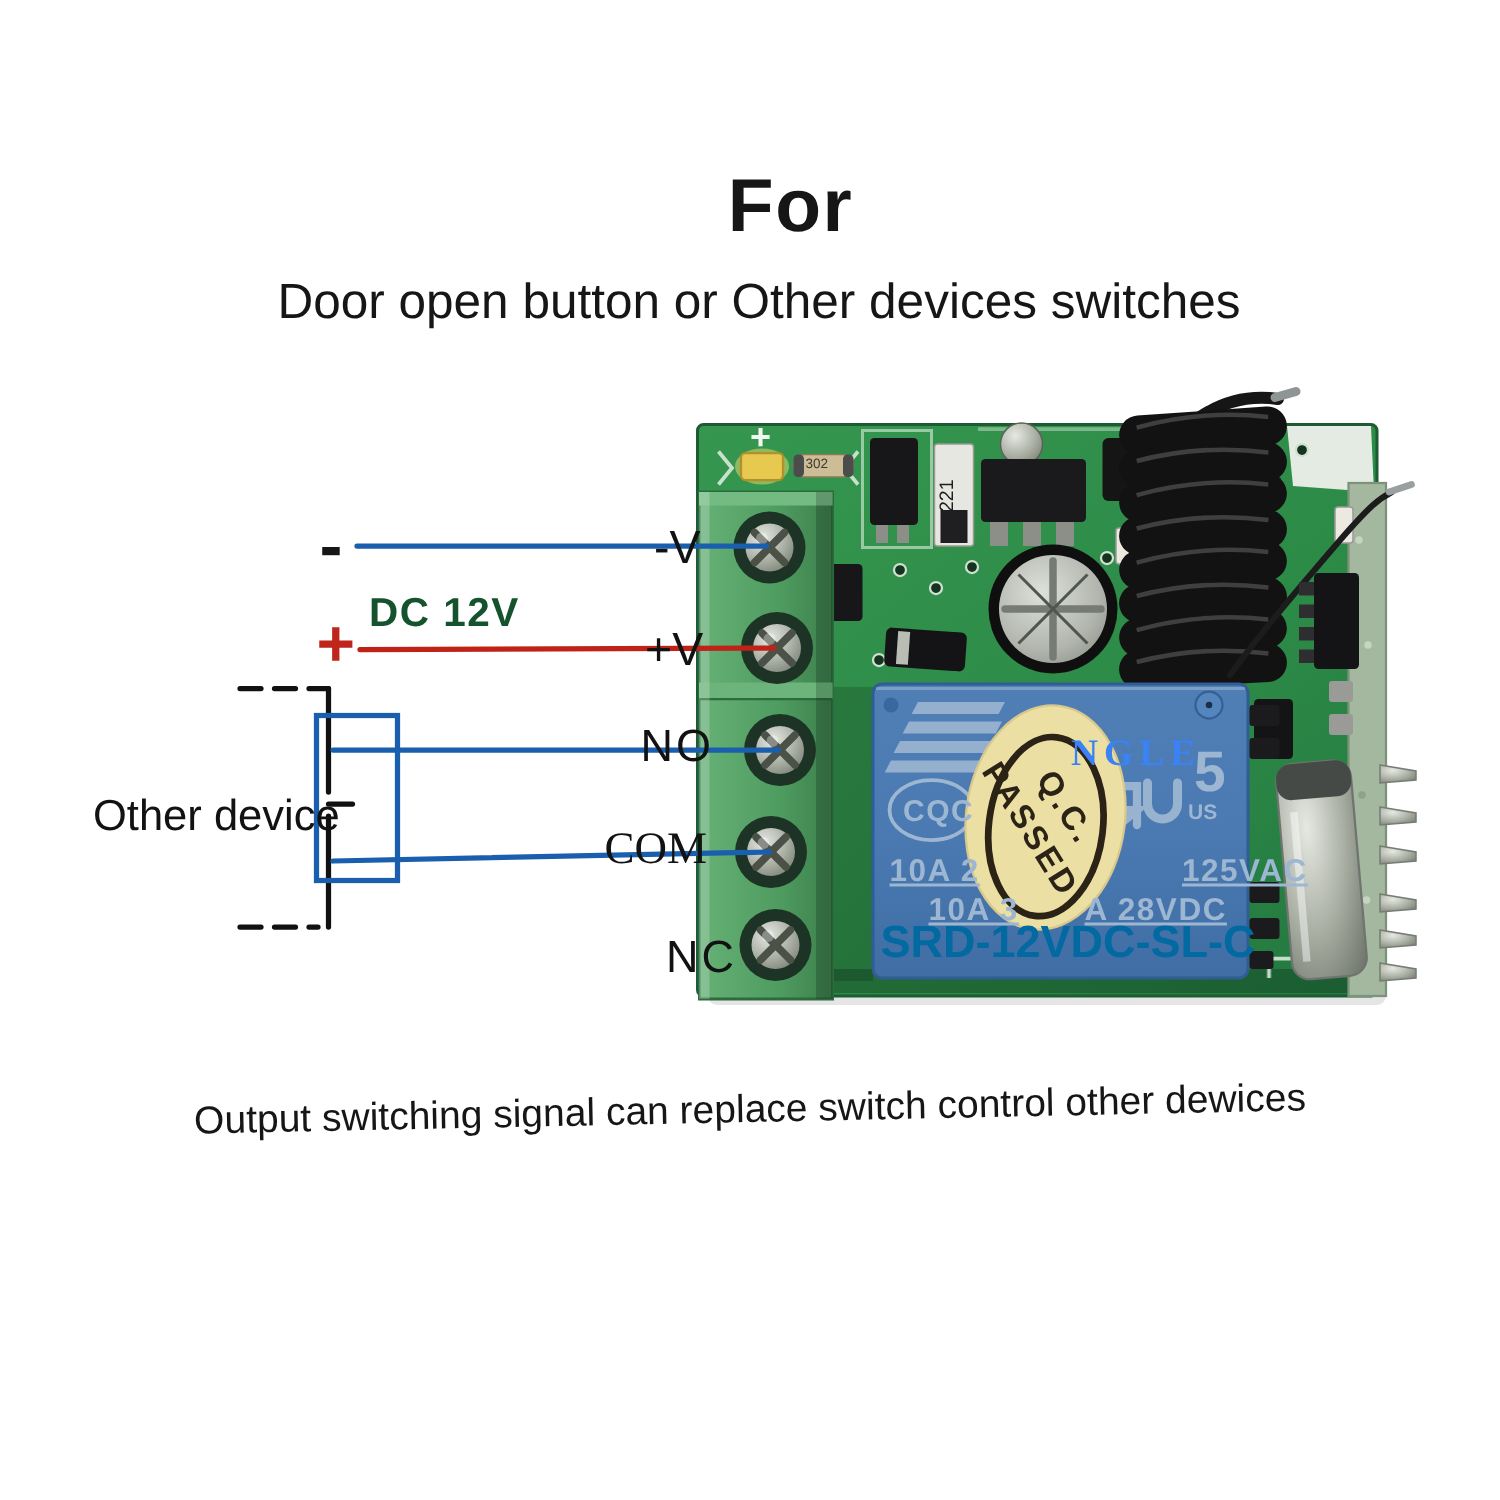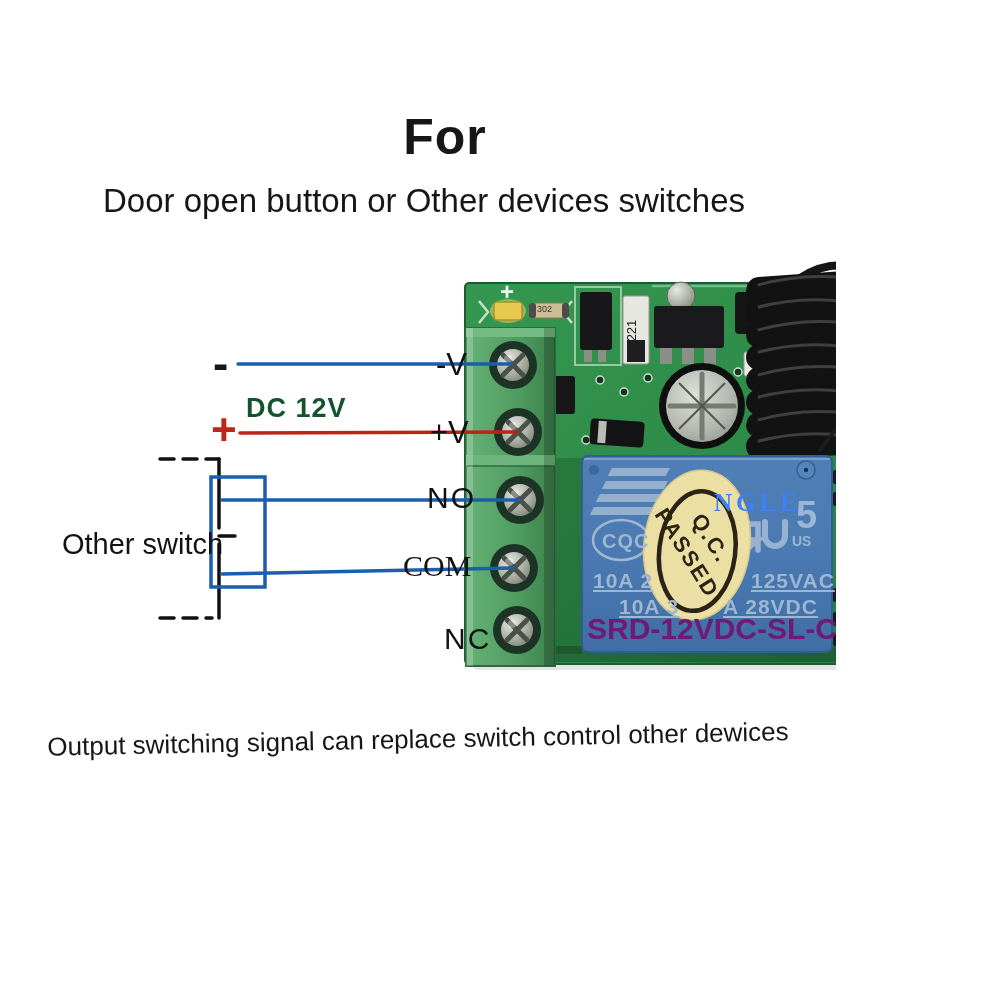--- a/index.html
+++ b/index.html
@@ -1,17 +1,17 @@
 <!DOCTYPE html>
 <html><head>
 <meta charset="utf-8">
 <style>
   html,body{margin:0;padding:0;background:#fff;}
   .stage{
-    position:relative;width:836px;height:1000px;background:#ffffff;overflow:hidden;
+    position:relative;width:1000px;height:1000px;background:#ffffff;overflow:hidden;
     font-family:"Liberation Sans",sans-serif;color:#161616;
   }
   .abs{position:absolute;white-space:nowrap;line-height:1;}
   .title{left:0;right:0;top:112px;text-align:center;font-size:50px;font-weight:bold;transform:translateX(27px);letter-spacing:1px;}
   .subtitle{left:0;right:0;top:184px;text-align:center;font-size:33px;transform:translateX(6px);}
   .caption{left:0;right:0;top:726px;text-align:center;font-size:26px;transform:rotate(-1.2deg);}
   .lbl{font-size:30px;color:#121212;}
   .minus-sign{left:213px;top:340px;font-size:46px;font-weight:bold;}
   .plus-sign{left:211px;top:408px;font-size:44px;font-weight:bold;color:#c0251c;}
   .dc-label{left:246px;top:395px;font-size:27px;font-weight:bold;color:#14532d;letter-spacing:1px;}
@@ -20,23 +20,23 @@
   .no-lbl{left:427px;top:483px;letter-spacing:2px;}
   .com-lbl{left:403px;top:551px;font-family:Liberation Serif, serif;}
   .nc-lbl{left:444px;top:612px;letter-spacing:2px;margin-top:12px;}
   .dev-lbl{left:62px;top:530px;font-size:29px;}
   .relay-txt{color:#9db6d2;}
   .brand{left:714px;top:474px;font-size:25px;font-weight:bold;font-family:"Liberation Serif",serif;letter-spacing:4px;color:#3b82f6;margin-top:16px;}
   .cqc{left:602px;top:531px;font-size:20px;font-weight:bold;letter-spacing:1px;}
   .ul5{left:796px;top:496px;font-size:38px;font-weight:bold;}
   .ulus{left:792px;top:534px;font-size:14px;font-weight:bold;}
   .rat{font-size:21px;font-weight:bold;letter-spacing:1px;text-decoration:underline;}
-  .r1l{left:593px;top:570px;} .r1r{left:751px;top:570px;}
+  .r1l{left:593px;top:570px;} .r1r{left:788px;top:570px;}
   .r2l{left:619px;top:596px;} .r2r{left:723px;top:596px;}
-  .model{left:587px;top:614px;font-size:30px;font-weight:bold;color:#701a75;}
+  .model{left:587px;top:614px;font-size:30px;font-weight:bold;color:#0369a1;}
   .sticker-txt{
     left:646px;top:518px;width:106px;text-align:center;
     transform:rotate(58deg);transform-origin:50% 50%;
     color:#2b2315;font-weight:bold;font-size:22px;letter-spacing:2px;line-height:1.25;
   }
   .silk-plus{left:500px;top:280px;font-size:24px;font-weight:bold;color:#f2f6f0;}
   .res-code{left:537px;top:305px;font-size:9px;color:#3a3a30;}
   .cap221{left:616px;top:324px;font-size:13px;color:#1d1d1d;transform:rotate(-90deg);transform-origin:50% 50%;width:30px;text-align:center;}
   svg{position:absolute;left:0;top:0;}
 </style>
@@ -338,21 +338,21 @@
   <div class="abs caption">Output switching signal can replace switch control other dewices</div>
 
   <div class="abs minus-sign">-</div>
   <div class="abs dc-label">DC 12V</div>
   <div class="abs plus-sign">+</div>
   <div class="abs lbl neg-v">-V</div>
   <div class="abs lbl pos-v">+V</div>
   <div class="abs lbl no-lbl">NO</div>
   <div class="abs lbl com-lbl">COM</div>
   <div class="abs lbl nc-lbl">NC</div>
-  <div class="abs lbl dev-lbl">Other switch</div>
+  <div class="abs lbl dev-lbl">Other device</div>
 
   <div class="abs silk-plus">+</div>
   <div class="abs res-code">302</div>
   <div class="abs cap221">221</div>
 
   <div class="abs brand">NGLE</div>
   <div class="abs relay-txt cqc">CQC</div>
   <div class="abs relay-txt ul5">5</div>
   <div class="abs relay-txt ulus">US</div>
   <div class="abs relay-txt rat r1l">10A 2</div>

